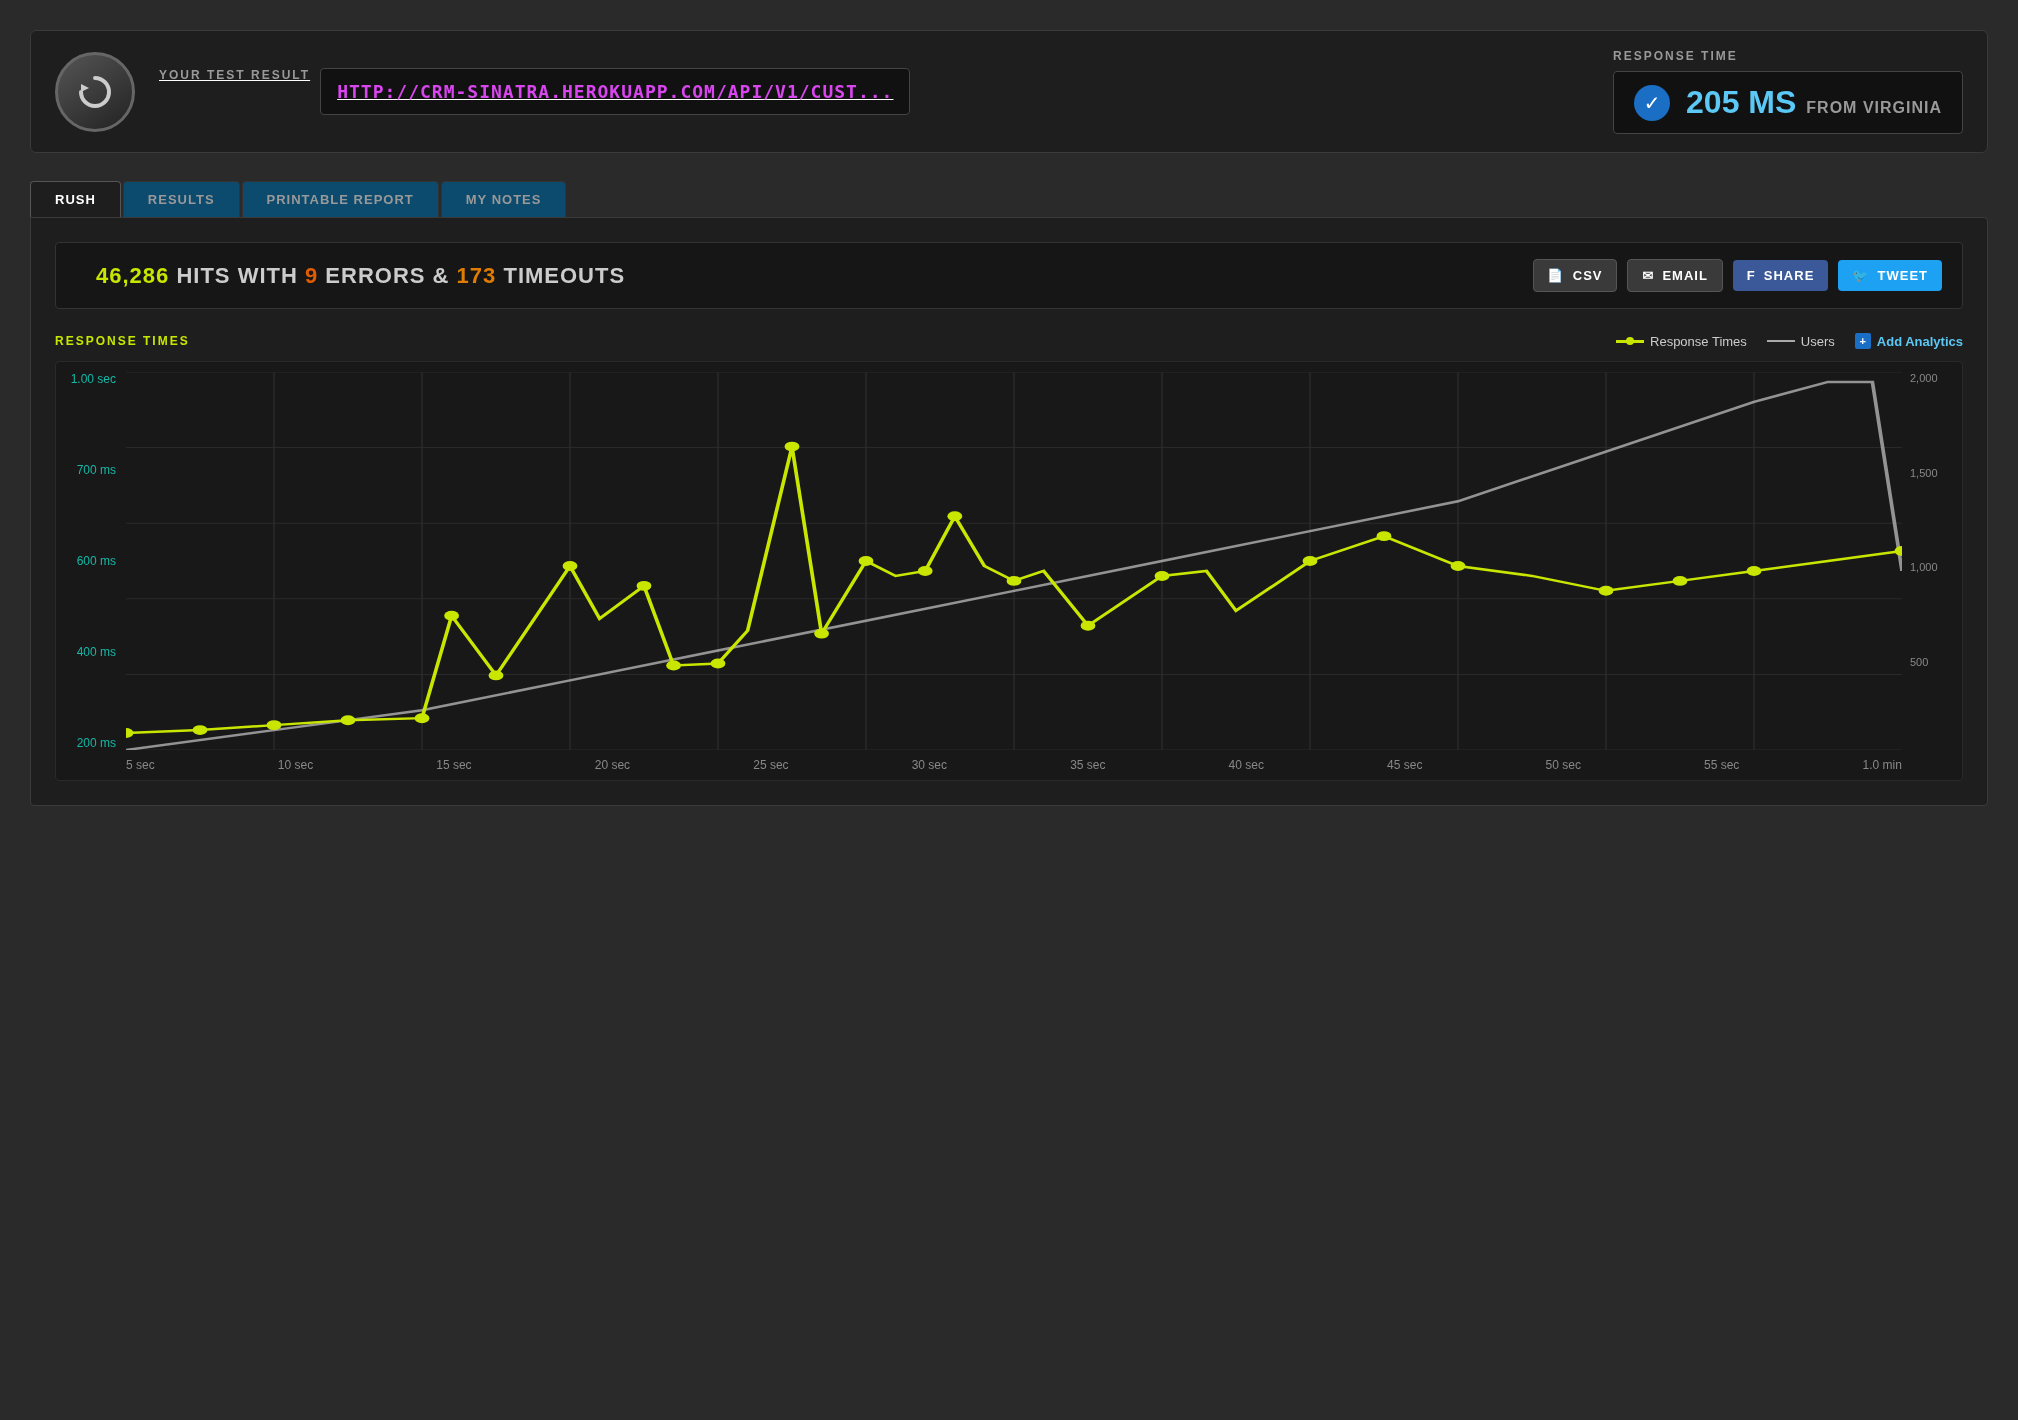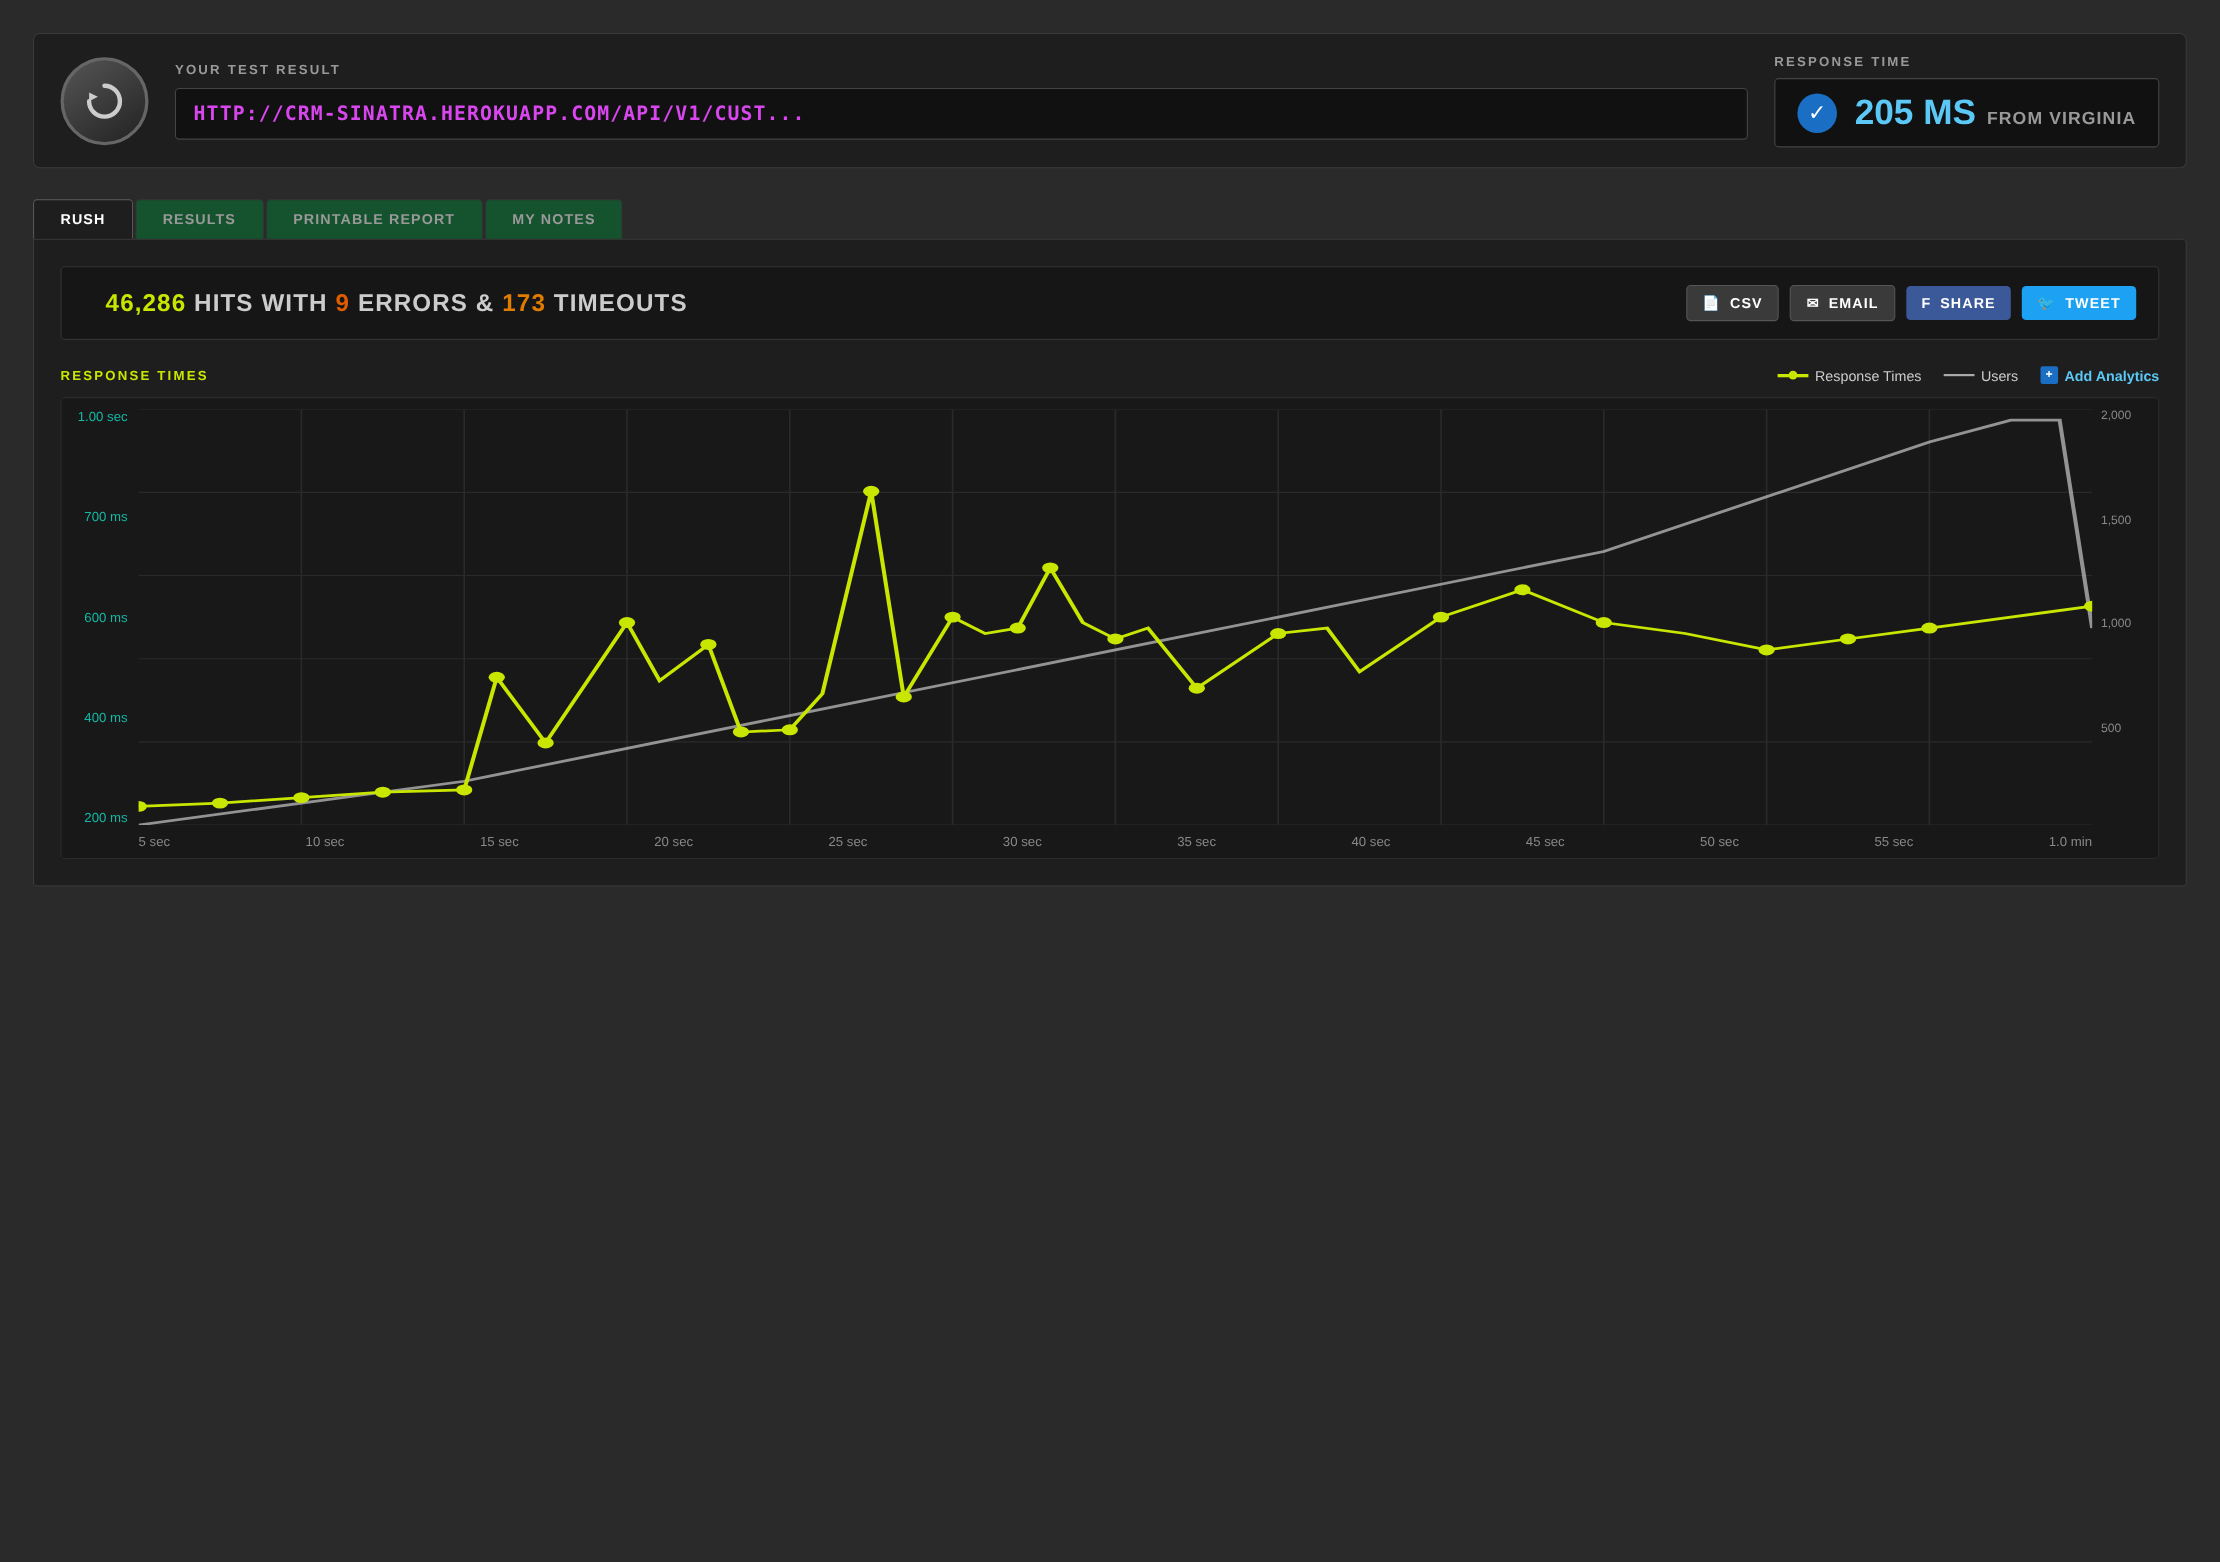--- a/index.html
+++ b/index.html
@@ -36,22 +36,22 @@
     }
 
     .reload-icon-wrap svg {
       width: 44px;
       height: 44px;
     }
 
     .result-center {
       flex: 1;
       display: flex;
-      flex-direction: column;
       gap: 10px;
+      text-decoration: underline;
     }
 
     .result-label {
       font-size: 12px;
       font-weight: bold;
       letter-spacing: 2px;
       color: #999;
       text-transform: uppercase;
     }
 
@@ -140,21 +140,21 @@
       border-bottom: none;
     }
 
     .tab.active {
       background: #1e1e1e;
       color: #fff;
       border-color: #555;
     }
 
     .tab.inactive {
-      background: #14532d;
+      background: #0c4a6e;
       color: #999;
       border-color: #333;
     }
 
     
     .main-panel {
       background: #1e1e1e;
       border: 1px solid #3a3a3a;
       border-radius: 0 4px 4px 4px;
       padding: 24px;

